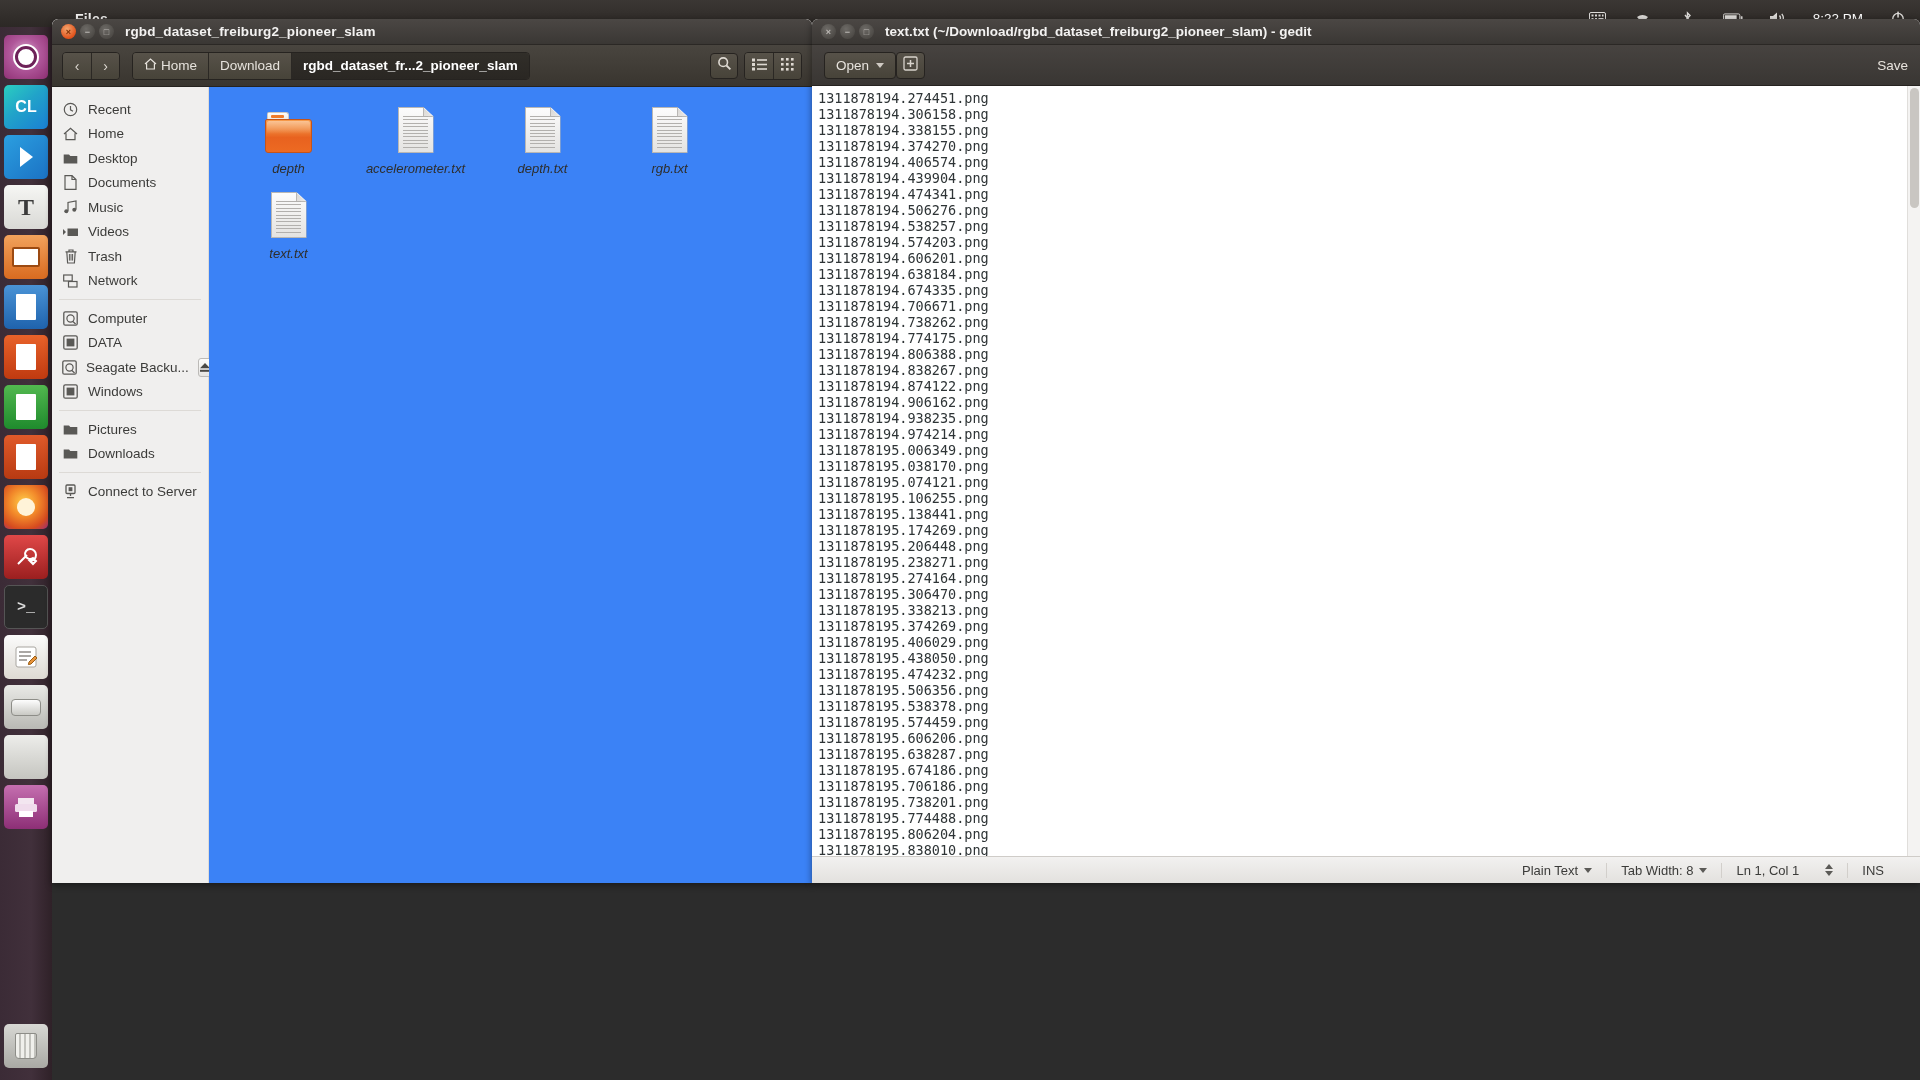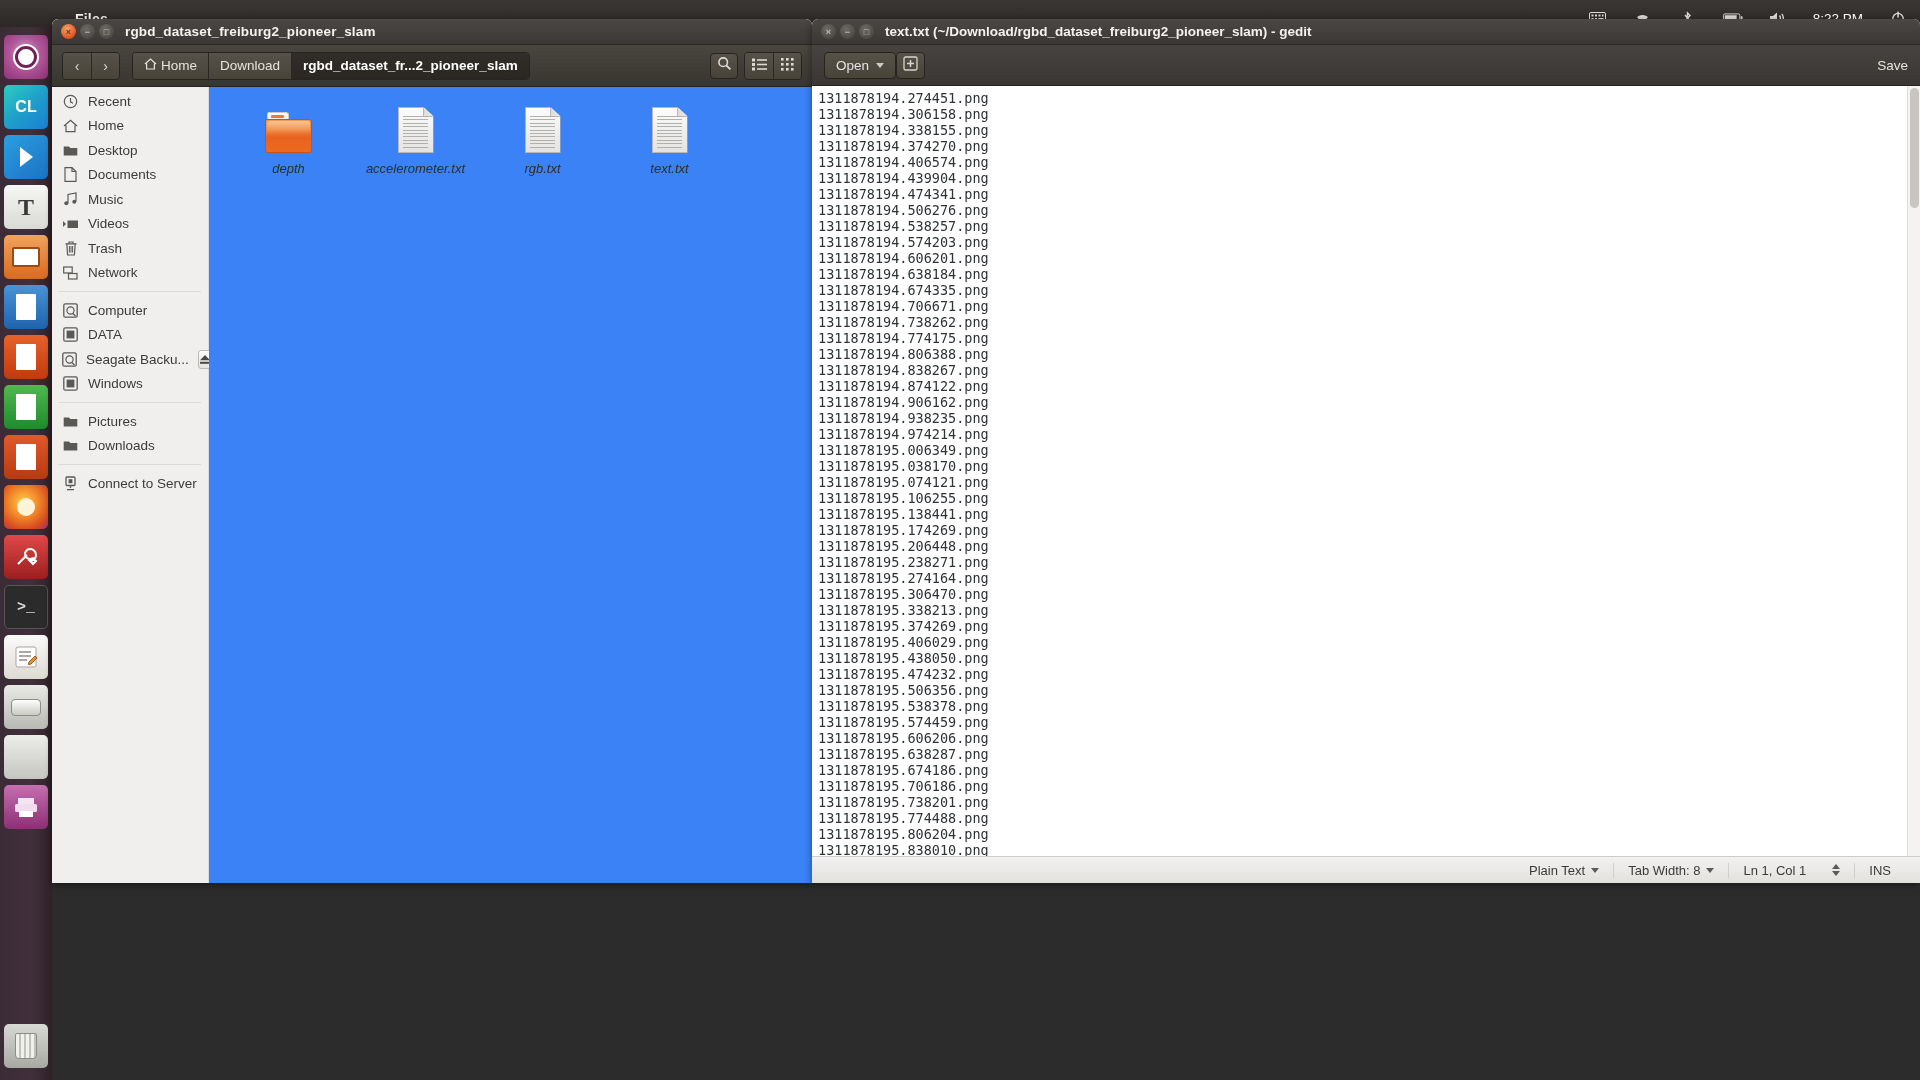--- a/index.html
+++ b/index.html
@@ -120,21 +120,21 @@
     background: linear-gradient(to bottom,#575249,#474339);
     color: #ded9d2; display:flex; align-items:center; justify-content:center;
   }
   .viewgroup { display:flex; border:1px solid #262320; border-radius:4px; overflow:hidden;}
   .viewgroup .tbtn { border:none; border-radius:0;}
   .viewgroup .tbtn + .tbtn { border-left:1px solid #2b2824;}
 
   .files-body { display: flex; height: 796px; }
   .places {
     width: 157px; background: #f0efee; border-right: 1px solid #dedbd8;
-    padding-top: 2px; font-size: 13.5px; color: #3b3b39;
+    padding-top: 10px; font-size: 13.5px; color: #3b3b39;
   }
   .place {
     display: flex; align-items: center; gap: 9px; height: 24.5px; padding: 0 8px 0 10px;
     white-space: nowrap;
   }
   .place .ico { width: 17px; height: 17px; display:flex; align-items:center; justify-content:center; color:#5a5956; }
   .place .eject { margin-left: auto; width: 21px; height: 19px; border:1px solid #bcbab7; border-radius:3px;
                   background: linear-gradient(to bottom,#fcfcfb,#e6e4e1); display:flex;align-items:center;justify-content:center;}
   .place-sep { height: 1px; background: #dddad6; margin: 6px 7px 6px 7px; }
 
@@ -220,21 +220,21 @@
     background: #f4f3f2; border-left: 1px solid #e0dedb;
   }
   .gedit-thumb {
     position: absolute; left: 2px; top: 2px; width: 9px; height: 120px;
     background: #c9c6c2; border-radius: 5px;
   }
   .gedit-status {
     height: 27px; background: linear-gradient(to bottom,#f2f1f0,#e3e1de);
     border-top: 1px solid #cfccc8;
     display: flex; align-items: center; justify-content: flex-end;
-    gap: 0; font-size: 13px; color: #3b3b39; padding-right: 15px;
+    gap: 0; font-size: 13px; color: #3b3b39; padding-right: 22px;
   }
   .status-seg { display: flex; align-items: center; gap: 6px; padding: 0 14px; }
   .status-seg + .status-seg { border-left: 1px solid #d2cfcb; }
   .arrow-dn-dark { width:0;height:0;border-left:4px solid transparent;border-right:4px solid transparent;border-top:5px solid #5b5a57;}
   .arrow-up-dark { width:0;height:0;border-left:4px solid transparent;border-right:4px solid transparent;border-bottom:5px solid #5b5a57;}
 </style>
 </head>
 <body>
 
 <div id="root">
@@ -606,20 +606,41 @@
                     <i></i>
                     <i></i>
                     <i></i>
                     <i></i>
                   </span>
                 </div>
             </div>
             <div class="filelabel">accelerometer.txt</div>
           </div>
 
+          <div class="fileitem">
+            <div class="fileicon">
+              <div class="doc-ico">
+                  <span class="page"></span>
+                  <span class="fold"></span>
+                  <span class="lines">
+                    <i></i>
+                    <i></i>
+                    <i></i>
+                    <i></i>
+                    <i></i>
+                    <i></i>
+                    <i></i>
+                    <i></i>
+                    <i></i>
+                    <i></i>
+                  </span>
+                </div>
+            </div>
+            <div class="filelabel">depth.txt</div>
+          </div>
 
 
           <div class="fileitem">
             <div class="fileicon">
               <div class="doc-ico">
                   <span class="page"></span>
                   <span class="fold"></span>
                   <span class="lines">
                     <i></i>
                     <i></i>

